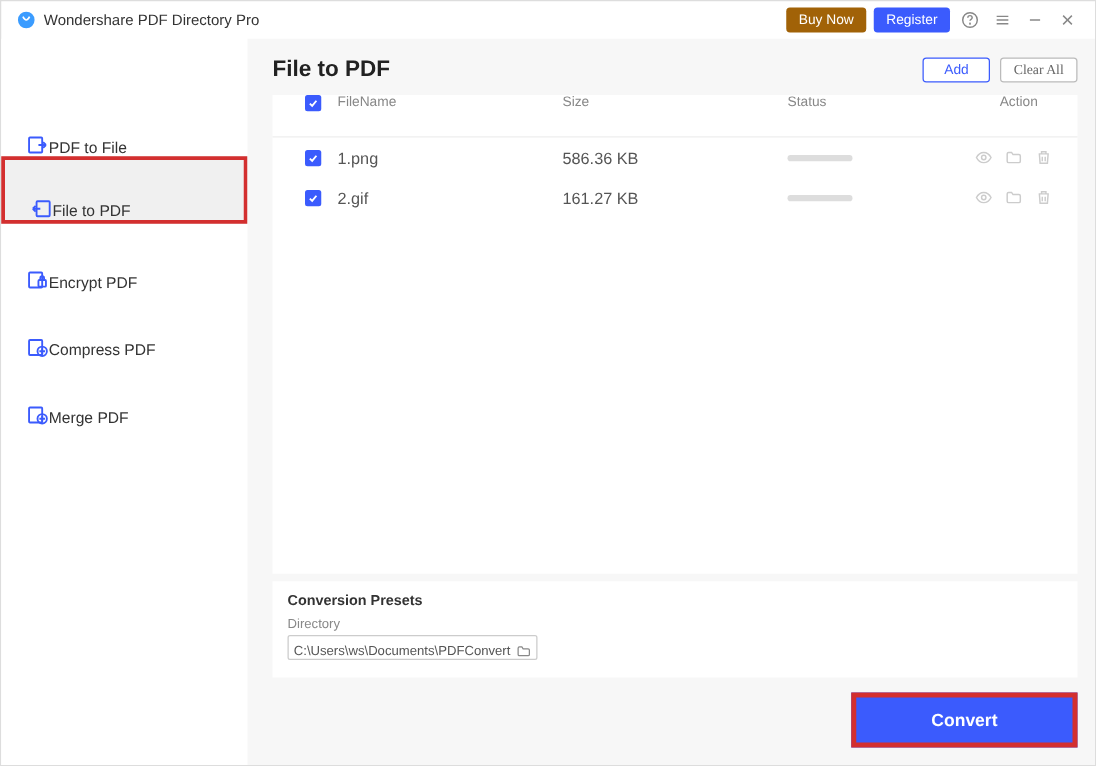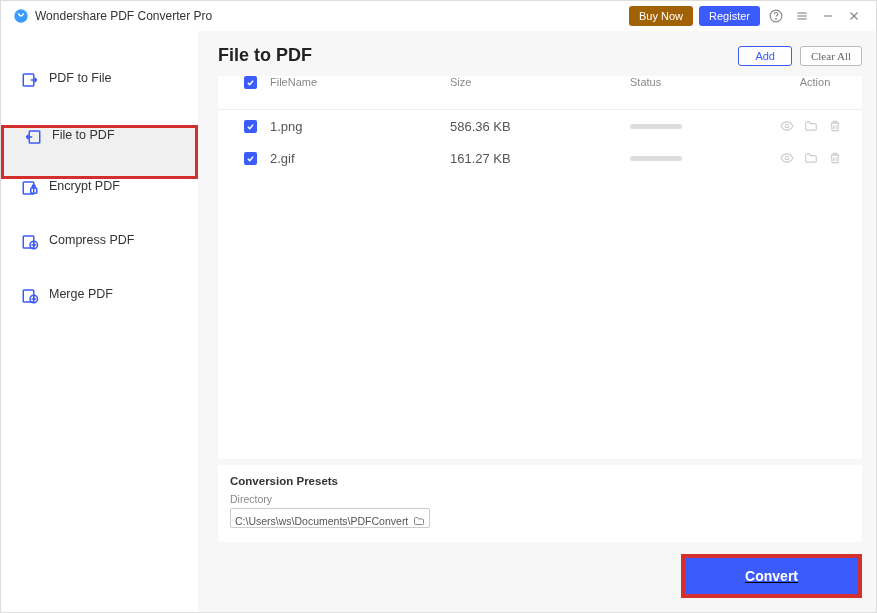--- a/index.html
+++ b/index.html
@@ -8,21 +8,21 @@
 .titlebar { height: 30px; display: flex; align-items: center; padding: 0 12px; }
 .app-logo { width: 16px; height: 16px; margin-right: 6px; }
 .app-title { font-size: 12px; color: #333; flex: 1; }
 .titlebar-actions { display: flex; align-items: center; gap: 6px; }
 .btn-buy { background: #a16207; color: #fff; border: none; padding: 4px 10px; font-size: 11px; border-radius: 3px; cursor: pointer; }
 .btn-register { background: #3b5bfd; color: #fff; border: none; padding: 4px 10px; font-size: 11px; border-radius: 3px; cursor: pointer; }
 .titlebar-icon { width: 20px; height: 20px; display: flex; align-items: center; justify-content: center; color: #888; cursor: pointer; }
 
 .content { display: flex; height: calc(100% - 30px); }
 .sidebar { width: 206px; background: #fff; padding-top: 40px; }
-.sidebar-item { display: flex; align-items: flex-start; height: 54px; padding-left: 20px; cursor: pointer; gap: 10px; }
+.sidebar-item { display: flex; align-items: flex-end; height: 54px; padding-left: 20px; cursor: pointer; }
 .sidebar-item.active { background: #f0f0f0; border: 3px solid #d32f2f; }
 .sidebar-icon { width: 18px; height: 18px; flex-shrink: 0; }
 .sidebar-label { font-size: 12.5px; color: #333; }
 
 .main { flex: 1; background: #f7f7f7; display: flex; flex-direction: column; padding: 14px 14px 14px 20px; }
 .main-header { display: flex; align-items: center; margin-bottom: 10px; }
 .page-title { font-size: 18px; font-weight: bold; color: #222; flex: 1; }
 .btn-add { background: #fff; color: #3b5bfd; border: 1px solid #3b5bfd; padding: 3px 16px; font-size: 11px; border-radius: 3px; cursor: pointer; }
 .btn-clear { background: #fff; color: #666; border: 1px solid #bbb; padding: 3px 10px; font-size: 11px; border-radius: 3px; cursor: pointer; margin-left: 8px; font-family: Liberation Serif, serif; }
 
@@ -39,32 +39,32 @@
 .progress { width:52px; height:5px; background:#ddd; border-radius:3px; }
 .row-actions { flex:1; display:flex; justify-content:flex-end; gap:10px; padding-right:8px; }
 .row-icon { width:14px; height:14px; color:#ccc; }
 
 .presets { background:#fff; padding:10px 12px 14px; margin-top:6px; }
 .presets-title { font-size:11.5px; font-weight:bold; color:#333; margin-bottom:6px; }
 .dir-label { font-size:10.5px; color:#888; margin-bottom:3px; }
 .dir-input { display:flex; align-items:flex-end; border:1px solid #ccc; border-radius:2px; width:200px; height:20px; padding:0 4px; font-size:10.5px; color:#555; }
 .dir-input span { flex:1; white-space:nowrap; overflow:hidden; }
 
-.convert-wrap { display:flex; justify-content:flex-end; margin-top:12px;text-decoration:underline; }
+.convert-wrap { display:flex; justify-content:flex-end; margin-top:12px; }
 .btn-convert { background:#3b5bfd; color:#fff; border:4px solid #d32f2f; padding:10px 60px; font-size:14px; font-weight:bold; cursor:pointer; }
 </style>
 </head>
 <body>
 
 <div class="titlebar">
   <svg class="app-logo" viewBox="0 0 24 24">
       <circle cx="12" cy="12" r="10" fill="#3b9cff"></circle>
       <path d="M8 8 Q12 16 16 8" stroke="#fff" stroke-width="2" fill="none"></path>
     </svg>
-  <div class="app-title">Wondershare PDF Converter Pro</div>
+  <div class="app-title">Wondershare PDF Directory Pro</div>
   <div class="titlebar-actions">
     <button class="btn-buy">Buy Now</button>
     <button class="btn-register">Register</button>
     <div class="titlebar-icon">
         <svg width="14" height="14" viewBox="0 0 24 24" fill="none" stroke="currentColor" stroke-width="2">
           <circle cx="12" cy="12" r="10"></circle>
           <path d="M9 9a3 3 0 116 0c0 2-3 2-3 4"></path>
           <circle cx="12" cy="17" r="0.5" fill="currentColor"></circle>
         </svg>
       </div>

